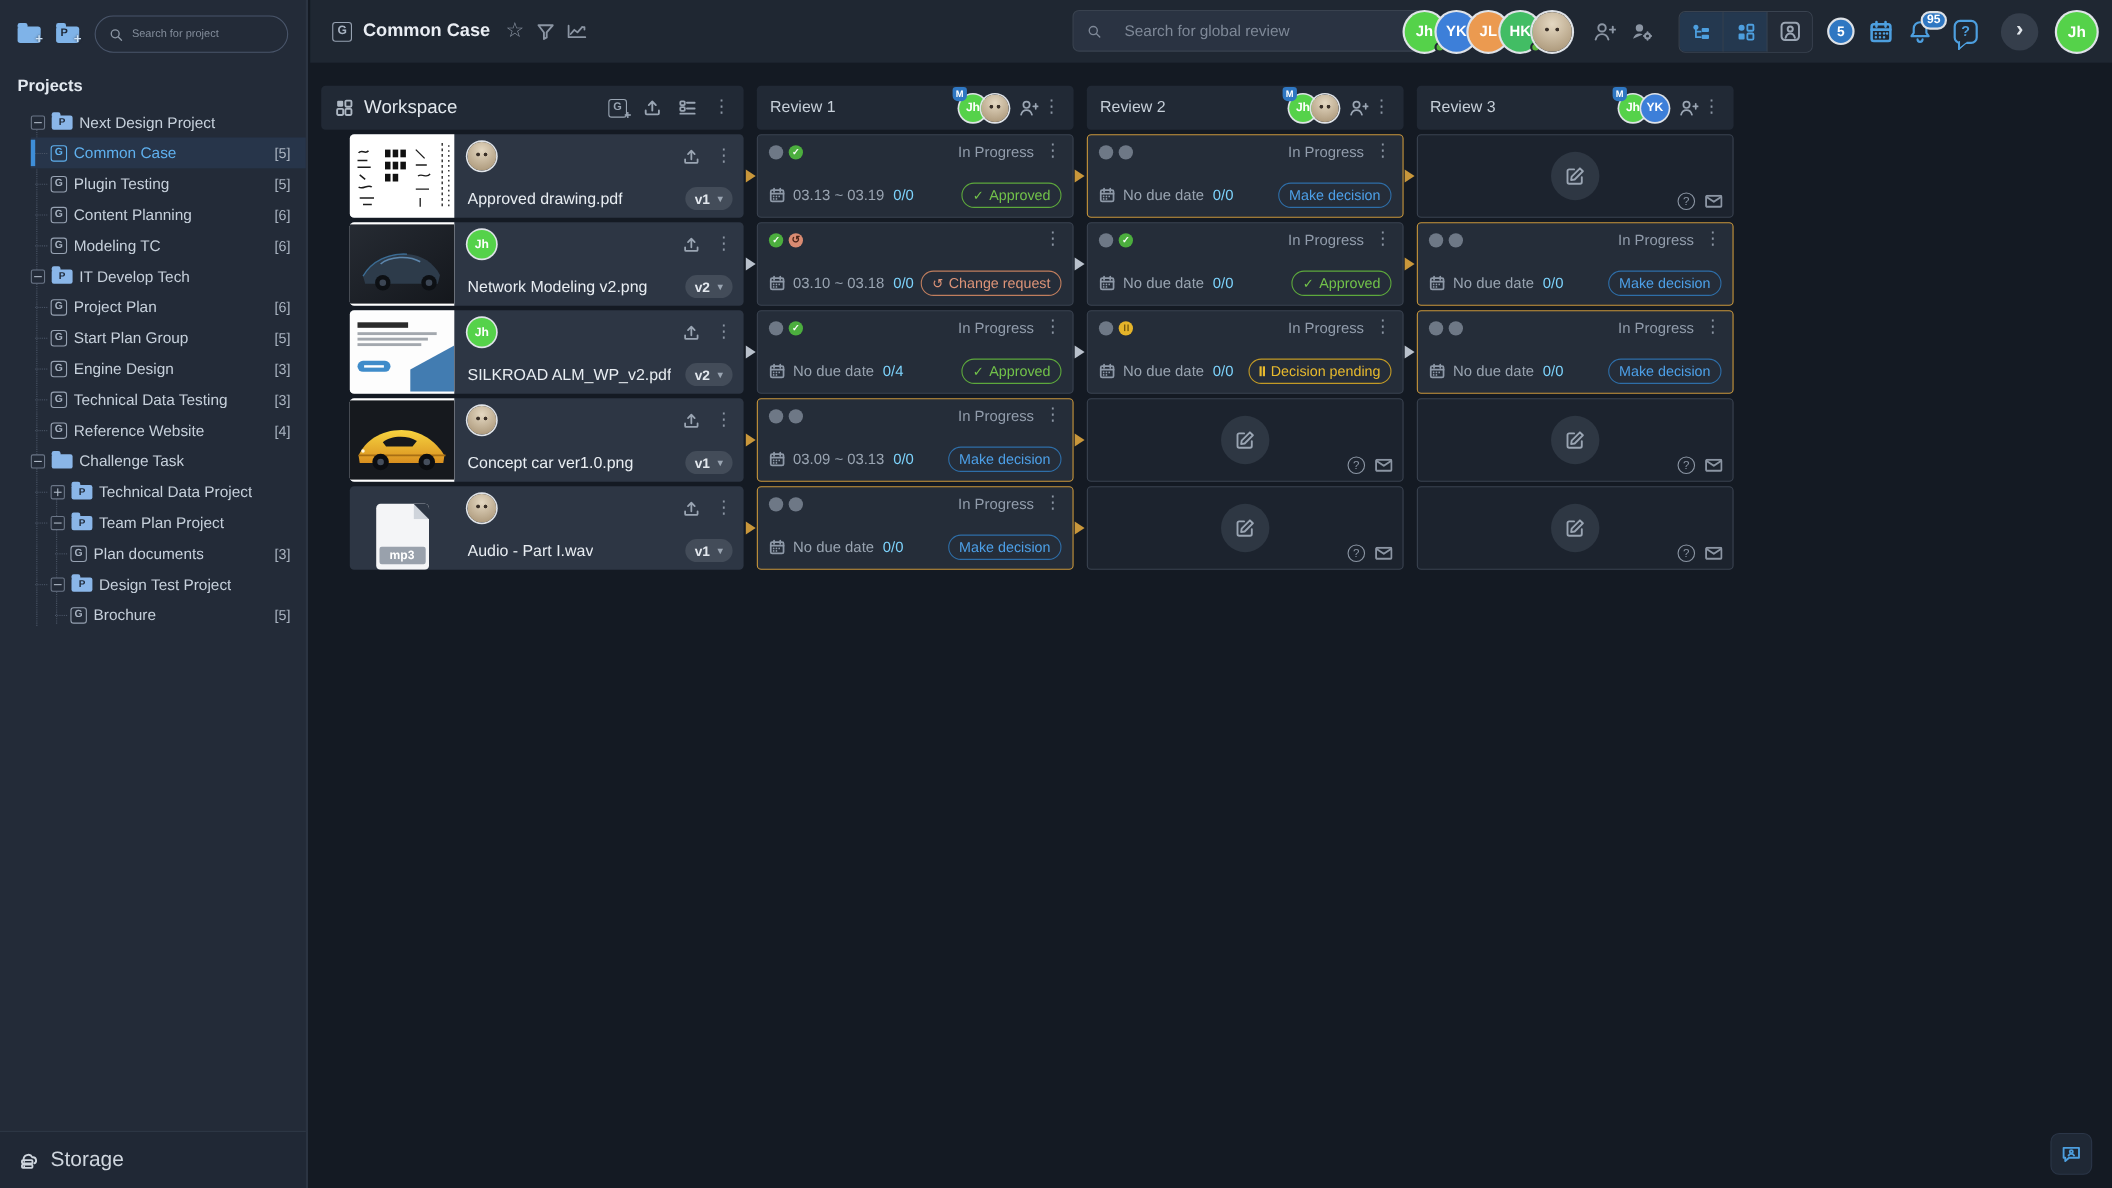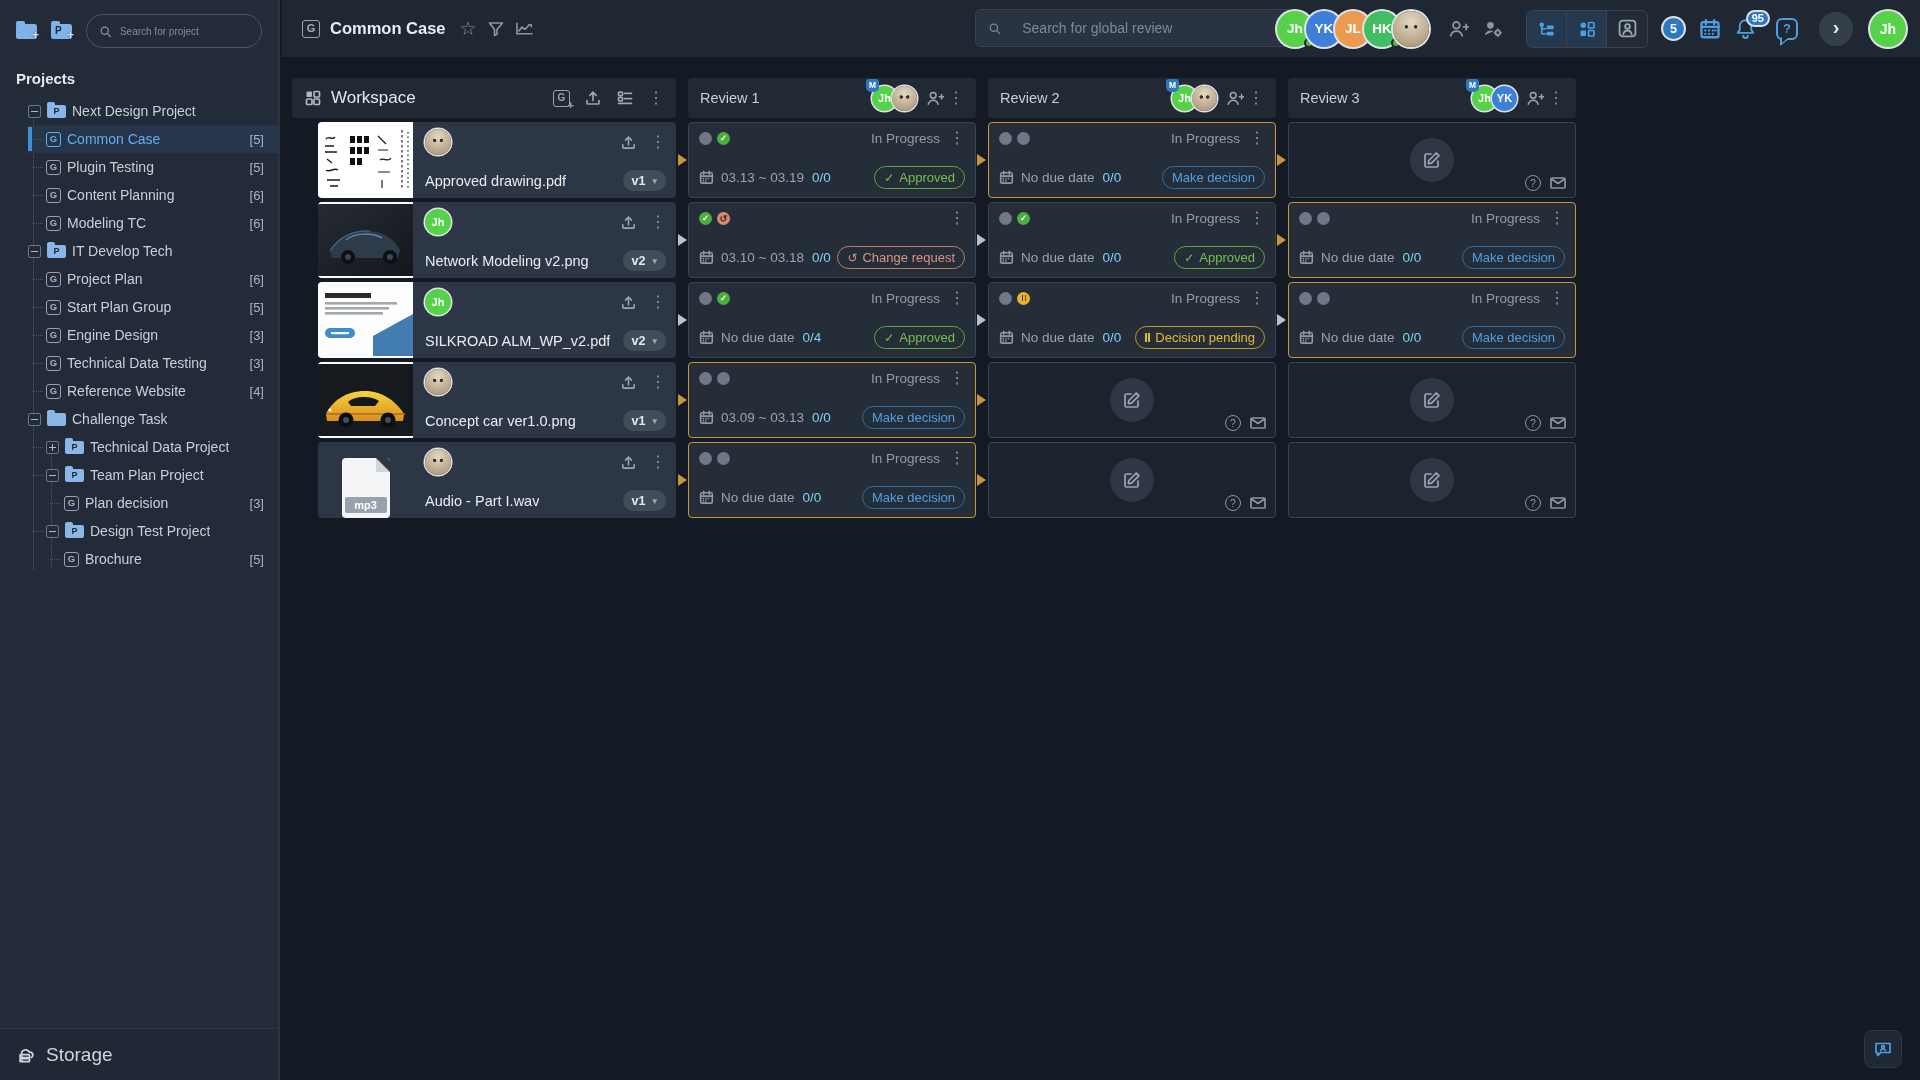--- a/index.html
+++ b/index.html
@@ -252,21 +252,21 @@
       </div>
       <div class="ti d1">
         <span class="xb"></span>
         <span class="tfold">
             <b class="lp">P</b>
           </span>
         <span class="tl">Team Plan Project</span>
       </div>
       <div class="ti d2">
         <span class="gic">G</span>
-        <span class="tl">Plan decision</span>
+        <span class="tl">Plan documents</span>
         <span class="cnt">[3]</span>
       </div>
       <div class="ti d1">
         <span class="xb"></span>
         <span class="tfold">
             <b class="lp">P</b>
           </span>
         <span class="tl">Design Test Project</span>
       </div>
       <div class="ti d2">

